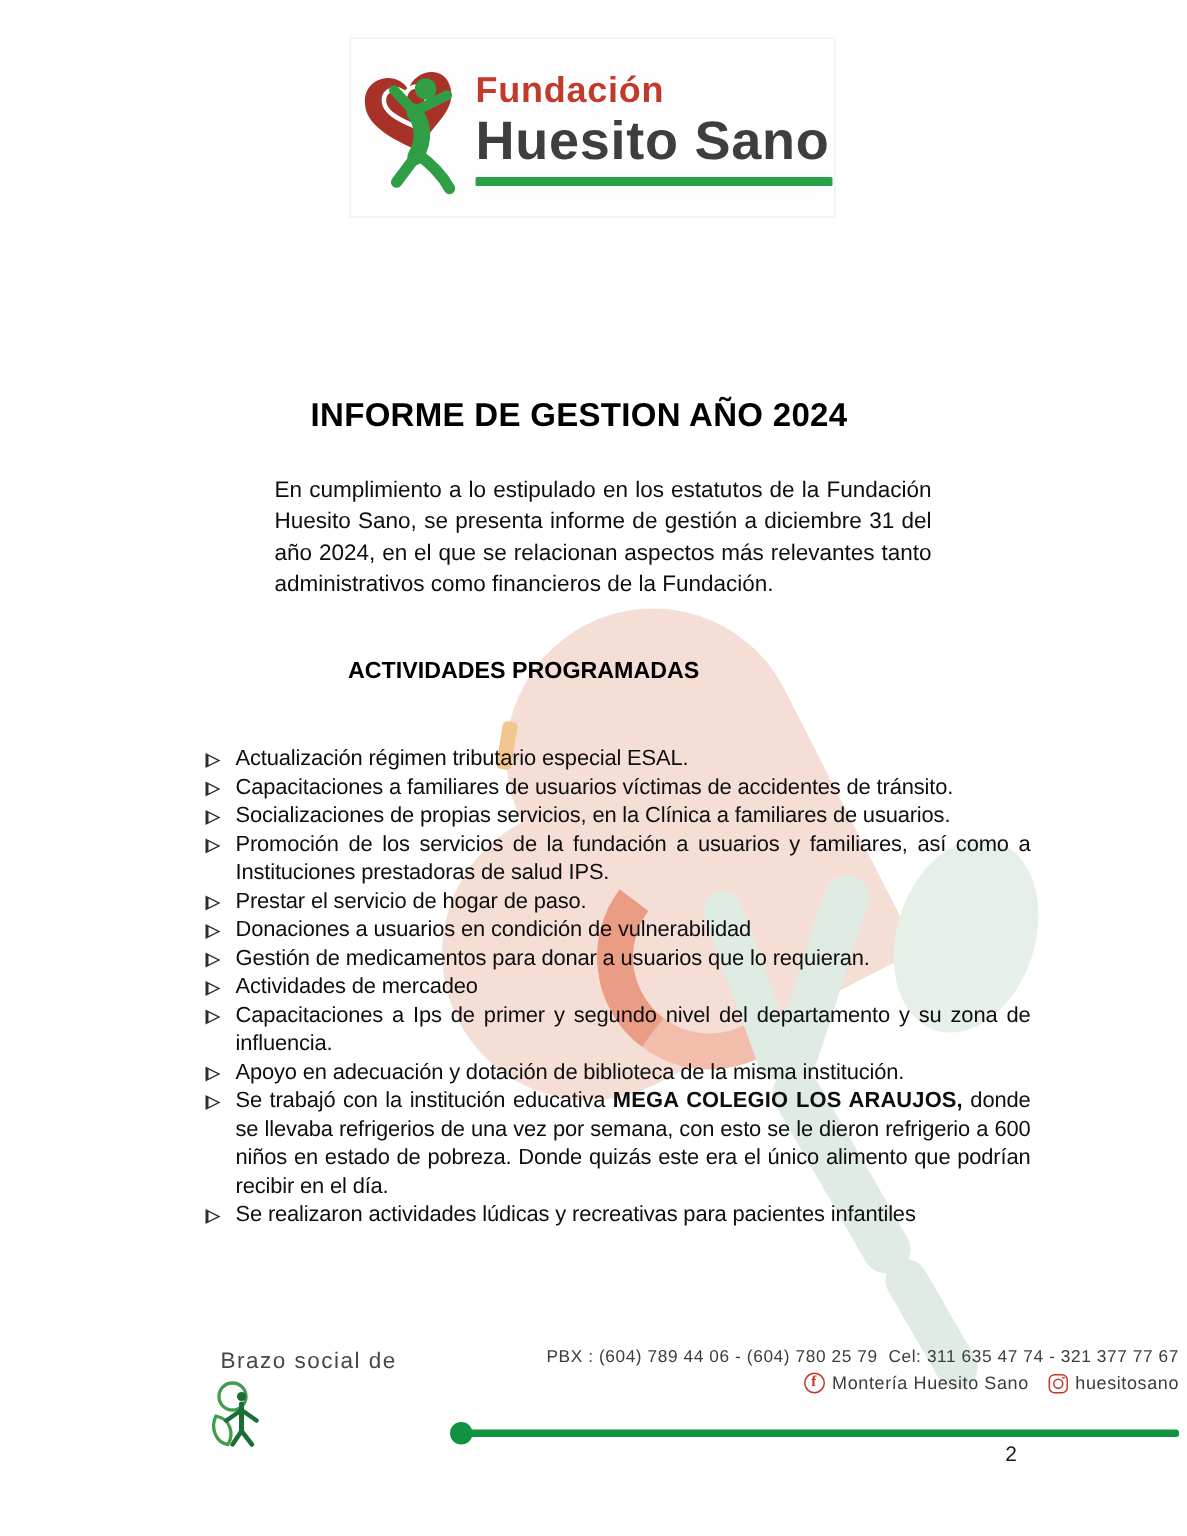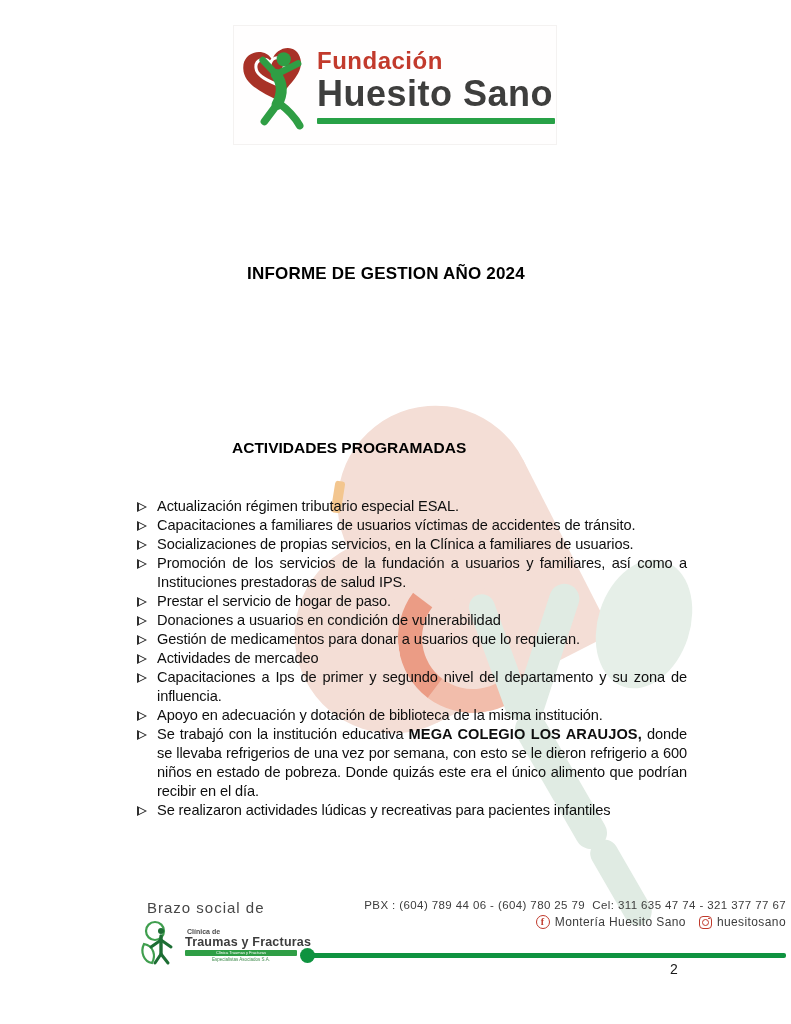--- a/index.html
+++ b/index.html
@@ -33,21 +33,21 @@
   .logo-box { position:absolute; left:233px; top:10px; width:324px; height:120px;
     background:#fffefe; border:1px solid #f4f2f1; display:flex; align-items:center;
     justify-content:center; gap:4px; z-index:2; }
   .logo-mark { flex:0 0 auto; margin-top:4px; }
   .logo-text { display:flex; flex-direction:column; align-items:flex-start; margin-left:-6px; }
   .brand-top { color:#c23a2c; font-weight:bold; font-size:24px; letter-spacing:0.5px; }
   .brand-bottom { color:#3e3e3d; font-weight:bold; font-size:36px; letter-spacing:0.5px; margin-top:-2px; }
   .brand-rule { width:238px; height:6px; background:#28a147; margin-top:3px; border-radius:1px; }
   
   .title { position:absolute; left:0; top:249px; width:772px; text-align:center;
-    font-size:17px; font-weight:bold; color:#000; letter-spacing:0.2px; z-index:1; }
+    font-size:22px; font-weight:bold; color:#000; letter-spacing:0.2px; z-index:1; }
   .intro { position:absolute; left:183px; top:301px; width:438px; font-size:15px;
     line-height:21px; text-align:justify; color:#0e0e0e; z-index:1; }
   .section-heading { position:absolute; left:232px; top:424px; font-size:15.5px;
     font-weight:bold; color:#000; z-index:1; }
   .activities { position:absolute; left:136px; top:482px; width:551px; list-style:none;
     font-size:14.6px; line-height:19px; letter-spacing:-0.1px; color:#0e0e0e; z-index:1; }
   .activities li { position:relative; padding-left:21px; text-align:justify; }
   .marker { position:absolute; left:1px; top:5px; width:0; height:0;
     border-left:10px solid #2e2e2e; border-top:5px solid transparent; border-bottom:5px solid transparent; }
   .marker::after { content:""; position:absolute; left:-8.5px; top:-3px; width:0; height:0;
@@ -118,20 +118,21 @@
       <path d="M52 79 C63 87 71 95 77 106" stroke="#2f9e44" stroke-width="9" stroke-linecap="round" fill="none"></path>
     </svg>
     <div class="logo-text">
       <div class="brand-top">Fundación</div>
       <div class="brand-bottom">Huesito Sano</div>
       <div class="brand-rule"></div>
     </div>
   </div>
 
   <h1 class="title">INFORME DE GESTION AÑO 2024</h1>
+  <p class="intro">En cumplimiento a lo estipulado en los estatutos de la Fundación Huesito Sano, se presenta informe de gestión a diciembre 31 del año 2024, en el que se relacionan aspectos más relevantes tanto administrativos como financieros de la Fundación.</p>
 
   <h2 class="section-heading">ACTIVIDADES PROGRAMADAS</h2>
 
   <ul class="activities">
     <li><span class="marker"></span><span>Actualización régimen tributario especial ESAL.</span></li>
     <li><span class="marker"></span><span>Capacitaciones a familiares de usuarios víctimas de accidentes de tránsito.</span></li>
     <li><span class="marker"></span><span>Socializaciones de propias servicios, en la Clínica a familiares de usuarios.</span></li>
     <li><span class="marker"></span><span>Promoción de los servicios de la fundación a usuarios y familiares, así como a Instituciones prestadoras de salud IPS.</span></li>
     <li><span class="marker"></span><span>Prestar el servicio de hogar de paso.</span></li>
     <li><span class="marker"></span><span>Donaciones a usuarios en condición de vulnerabilidad</span></li>
@@ -147,26 +148,20 @@
 
   <div class="clinic">
     <svg width="44" height="48" viewBox="0 0 44 48">
       <circle cx="17" cy="13" r="9" fill="none" stroke="#3f9e4e" stroke-width="2.2"></circle>
       <path d="M6 26 C2 34 6 44 14 45 C18 38 16 28 6 26 Z" fill="none" stroke="#3f9e4e" stroke-width="2.2"></path>
       <circle cx="23" cy="13" r="3" fill="#1d6e34"></circle>
       <path d="M23 18 L23 36" stroke="#1d6e34" stroke-width="3.4" stroke-linecap="round"></path>
       <path d="M23 22 L13 29 M23 22 L33 29" stroke="#1d6e34" stroke-width="3" stroke-linecap="round"></path>
       <path d="M23 36 L17 45 M23 36 L30 45" stroke="#1d6e34" stroke-width="3" stroke-linecap="round"></path>
     </svg>
-    <div class="clinic-text">
-      <span class="clinic-small">Clínica de</span>
-      <span class="clinic-name">Traumas y Fracturas</span>
-      <span class="clinic-bar">Clínica Traumas y Fracturas</span>
-      <span class="clinic-sub">Especialistas Asociados S.A.</span>
-    </div>
   </div>
 
   <div class="contact">
     <div class="phones">PBX : (604) 789 44 06 - (604) 780 25 79&nbsp; Cel: 311 635 47 74 - 321 377 77 67</div>
     <div class="social">
       <span class="fb-icon"></span>
       <span>Montería Huesito Sano</span>
       <span class="ig-icon"></span>
       <span>huesitosano</span>
     </div>

